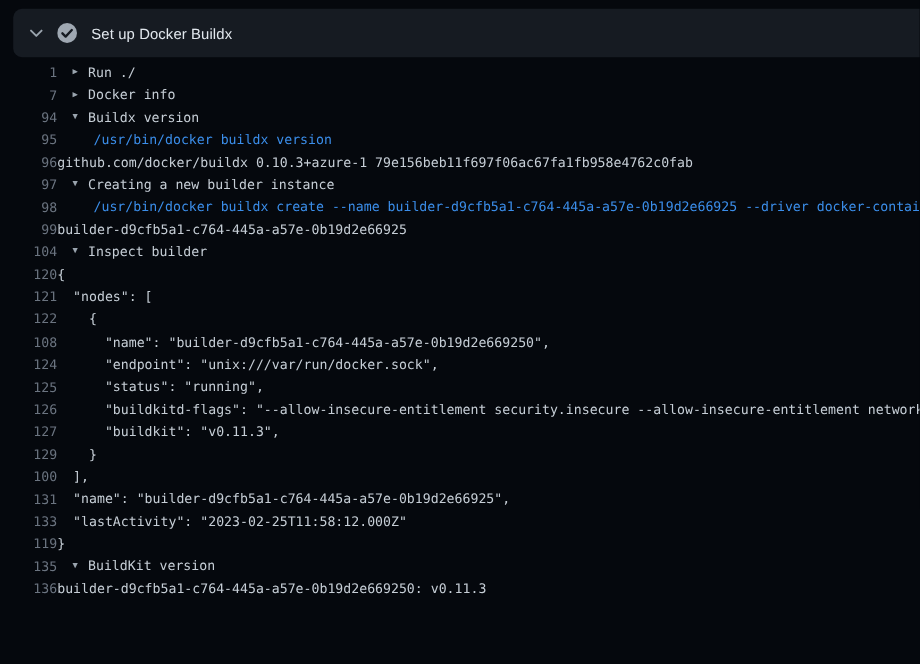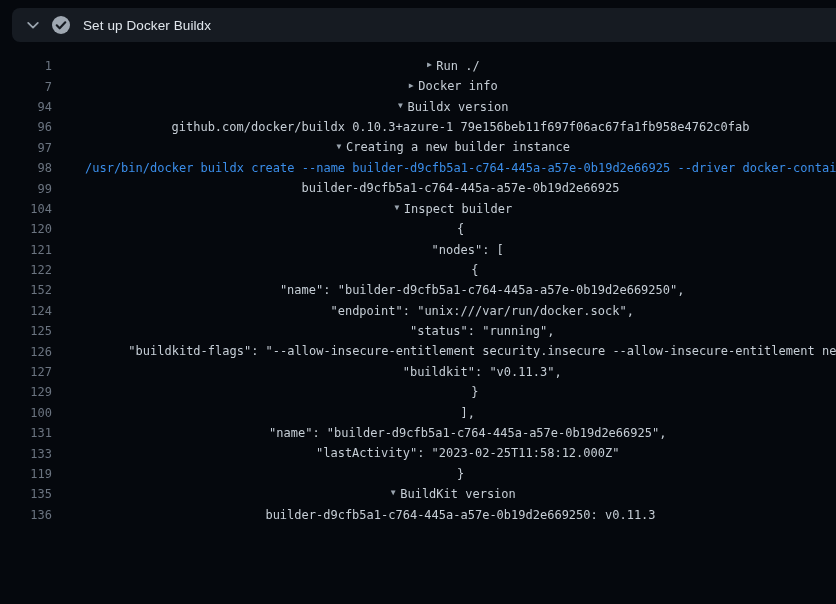--- a/index.html
+++ b/index.html
@@ -13,21 +13,21 @@
   }
   *{box-sizing:border-box;}
   html,body{margin:0;padding:0;}
   body{
     width:836px;height:604px;position:relative;overflow:hidden;
     background:var(--page-bg);
     font-family:"DejaVu Sans Mono","Liberation Mono",monospace;
   }
   
   .step-header{
-    position:absolute;left:12px;top:8px;right:0;height:34px;
+    position:absolute;left:12px;top:8px;right:0;height:44px;
     background:var(--header-bg);
     border-radius:8px 0 0 8px;
     display:flex;align-items:center;
     padding-left:10px;
     cursor:pointer;
   }
   .chev{width:22px;height:22px;display:flex;align-items:center;justify-content:center;flex:0 0 22px;}
   .status{width:20px;height:20px;margin-left:7px;display:flex;align-items:center;justify-content:center;flex:0 0 20px;}
   .step-title{
     margin-left:12px;
@@ -38,23 +38,23 @@
   
   .log{position:absolute;top:56px;left:0;right:0;}
   .log-row{height:20.4px;display:flex;align-items:center;overflow:hidden;}
   .num{
     flex:0 0 52px;width:52px;text-align:right;
     font-size:12px;color:var(--num);
     user-select:none;cursor:pointer;
   }
   .content{
     flex:1;white-space:pre;overflow:hidden;
-    font-size:12px;color:var(--text);line-height:20.4px;text-align:center;
+    font-size:12px;color:var(--text);line-height:20.4px;
   }
-  .content.plain{padding-left:33px;}
+  .content.plain{}
   .content.command{padding-left:33px;color:var(--blue);}
   .content.group{padding-left:14px;cursor:pointer;}
   .arrow{
     display:inline-block;width:14px;
     font-size:8px;color:var(--icon-gray);
     vertical-align:middle;transform:translateY(-1px);
   }
 </style>
 </head>
 <body>
@@ -81,20 +81,24 @@
     </div>
     <div class="log-row">
       <span class="num">7</span>
       <span class="content group"><span class="arrow">▶</span><span>Docker info</span></span>
     </div>
     <div class="log-row">
       <span class="num">94</span>
       <span class="content group"><span class="arrow">▼</span><span>Buildx version</span></span>
     </div>
     <div class="log-row">
+      <span class="num">95</span>
+      <span class="content command">/usr/bin/docker buildx version</span>
+    </div>
+    <div class="log-row">
       <span class="num">96</span>
       <span class="content plain">github.com/docker/buildx 0.10.3+azure-1 79e156beb11f697f06ac67fa1fb958e4762c0fab</span>
     </div>
     <div class="log-row">
       <span class="num">97</span>
       <span class="content group"><span class="arrow">▼</span><span>Creating a new builder instance</span></span>
     </div>
     <div class="log-row">
       <span class="num">98</span>
       <span class="content command">/usr/bin/docker buildx create --name builder-d9cfb5a1-c764-445a-a57e-0b19d2e66925 --driver docker-container</span>
@@ -113,21 +117,21 @@
     </div>
     <div class="log-row">
       <span class="num">121</span>
       <span class="content plain">  "nodes": [</span>
     </div>
     <div class="log-row">
       <span class="num">122</span>
       <span class="content plain">    {</span>
     </div>
     <div class="log-row">
-      <span class="num">152</span>
+      <span class="num">108</span>
       <span class="content plain">      "name": "builder-d9cfb5a1-c764-445a-a57e-0b19d2e669250",</span>
     </div>
     <div class="log-row">
       <span class="num">124</span>
       <span class="content plain">      "endpoint": "unix:///var/run/docker.sock",</span>
     </div>
     <div class="log-row">
       <span class="num">125</span>
       <span class="content plain">      "status": "running",</span>
     </div>

